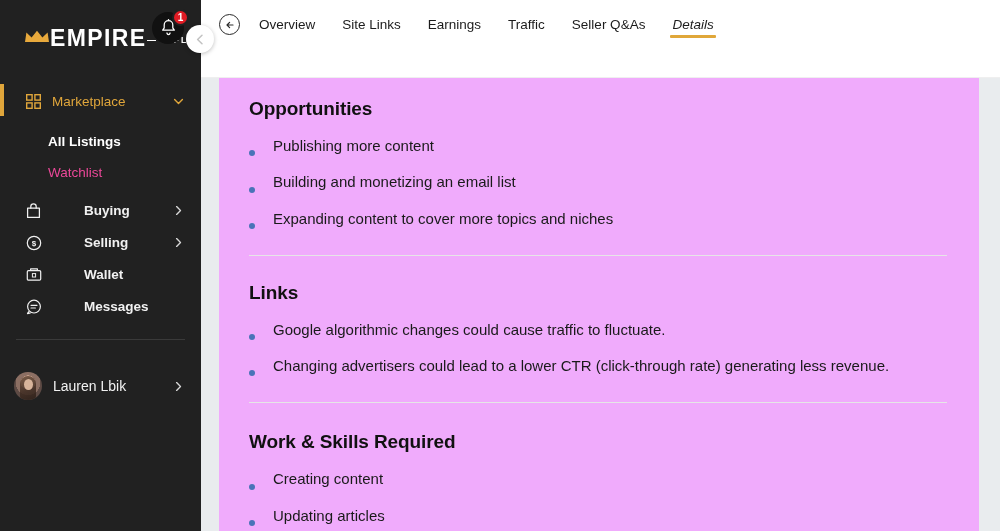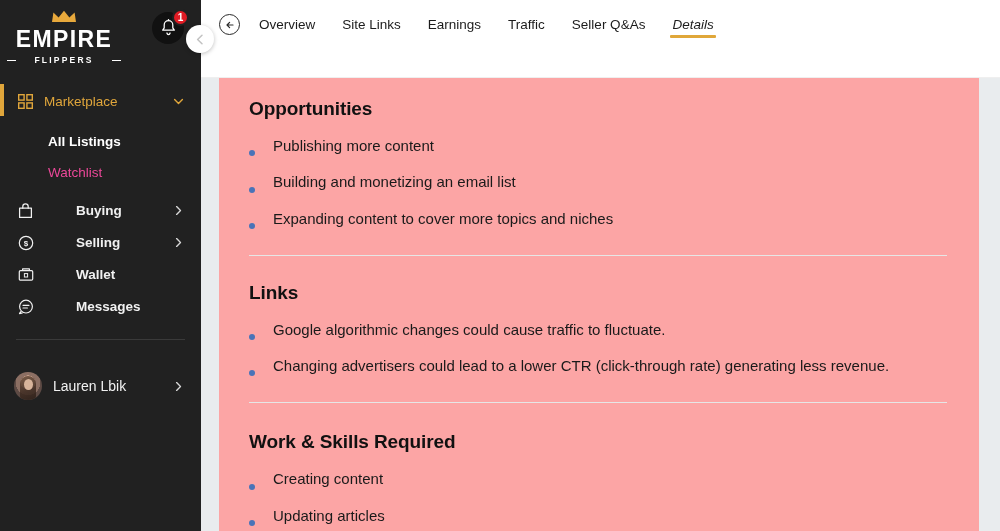--- a/index.html
+++ b/index.html
@@ -15,23 +15,23 @@
   .sidebar {
     width: 201px; height: 531px;
     background: #212121;
     flex: 0 0 201px;
     position: relative;
     color: #ffffff;
     z-index: 5;
   }
   .sb-top { position: relative; height: 86px; }
   .logo-wrap {
-    position: absolute; left: 12px; top: 9px;
+    position: absolute; left: 24px; top: 9px;
     width: 104px; height: 58px;
-    display: flex; flex-direction: column; align-items: center; justify-content: flex-start;
+    display: flex; flex-direction: row; align-items: center; justify-content: flex-start;
   }
   .crown { margin-bottom: 1px; }
   .logo-empire {
     font-family: "Liberation Sans", sans-serif;
     font-weight: 700;
     font-size: 23px;
     letter-spacing: 1.4px;
     color: #ffffff;
     line-height: 1;
     transform: scaleY(1.05);
@@ -71,21 +71,21 @@
     cursor: pointer; z-index: 20;
     color: #bdbdbd;
   }
 
   
   .nav { margin-top: 0; }
   .nav-row {
     position: relative;
     display: flex; align-items: center;
     height: 29px;
-    padding-left: 18px;
+    padding-left: 26px;
     cursor: pointer;
     font-size: 13.5px;
   }
   .nav-row.marketplace { color: #e0a63b; height: 30px; margin-top: 0; }
   .nav-row.marketplace .active-bar {
     position: absolute; left: 0; top: -2px; width: 4px; height: 32px;
     background: #e0a63b;
   }
   .nav-ico {
     width: 22px; flex: 0 0 22px;
@@ -177,21 +177,21 @@
   .content-area {
     flex: 1 1 auto;
     background: #e9ecee;
     position: relative;
     overflow: hidden;
     display: flex;
   }
   .content-gutter-l { width: 18px; flex: 0 0 18px; background: #e9ecee; }
   .content-card {
     flex: 1 1 auto;
-    background: #fca5a5;
+    background: #f0abfc;
     padding: 20px 28px 0 30px;
     overflow: hidden;
   }
   .content-gutter-r { width: 21px; flex: 0 0 21px; background: #e9ecee; }
 
   .section { }
   .section-title {
     font-size: 19px; font-weight: 700; color: #111111;
     letter-spacing: -0.1px;
     margin: 0 0 6px 0;

